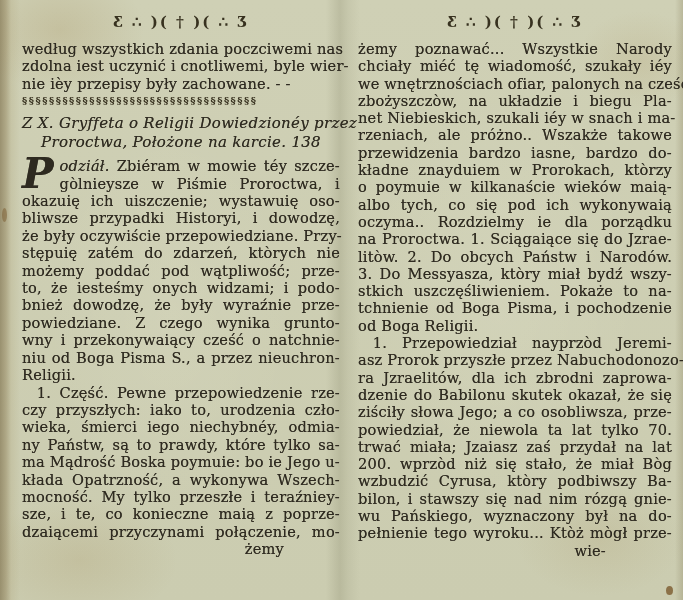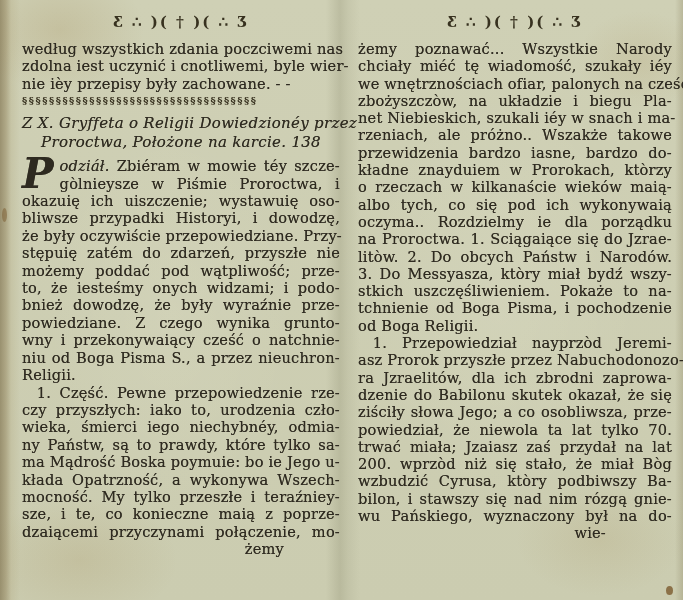--- a/index.html
+++ b/index.html
@@ -114,21 +114,21 @@
     <div class="dropcap-block">
       <span class="dropcap">P</span>
       <div class="tline"><span class="dc-word">odziáł.</span> <span>Zbiéram w mowie téy szcze-</span></div>
       <div class="tline">gòlnieysze w Piśmie Proroctwa, i</div>
     </div>
 
     <div>
         <div class="tline">okazuię ich uiszczenie; wystawuię oso-</div>
         <div class="tline">bliwsze przypadki Historyi, i dowodzę,</div>
         <div class="tline">że były oczywiście przepowiedziane. Przy-</div>
-        <div class="tline">stępuię zatém do zdarzeń, przyszłe nie</div>
+        <div class="tline">stępuię zatém do zdarzeń, ktòrych nie</div>
         <div class="tline">możemy poddać pod wątpliwość; prze-</div>
         <div class="tline">to, że iesteśmy onych widzami; i podo-</div>
         <div class="tline">bnież dowodzę, że były wyraźnie prze-</div>
         <div class="tline">powiedziane. Z czego wynika grunto-</div>
         <div class="tline">wny i przekonywaiący cześć o natchnie-</div>
         <div class="tline">niu od Boga Pisma S., a przez nieuchron-</div>
         <div class="tline align-left">Religii.</div>
         <div class="tline"> 1. Część. Pewne przepowiedzenie rze-</div>
         <div class="tline">czy przyszłych: iako to, urodzenia czło-</div>
         <div class="tline">wieka, śmierci iego niechybnéy, odmia-</div>
@@ -148,38 +148,39 @@
 
     <div>
         <div class="tline">żemy poznawać... Wszystkie Narody</div>
         <div class="tline">chciały miéć tę wiadomość, szukały iéy</div>
         <div class="tline">we wnętrznościach ofiar, palonych na cześć</div>
         <div class="tline">zbożyszczòw, na układzie i biegu Pla-</div>
         <div class="tline">net Niebieskich, szukali iéy w snach i ma-</div>
         <div class="tline">rzeniach, ale próżno.. Wszakże takowe</div>
         <div class="tline">przewidzenia bardzo iasne, bardzo do-</div>
         <div class="tline">kładne znayduiem w Prorokach, ktòrzy</div>
-        <div class="tline">o rzeczach w kilkanaście wieków maią-</div>
+        <div class="tline">o poymuie w kilkanaście wieków maią-</div>
         <div class="tline">albo tych, co się pod ich wykonywaią</div>
         <div class="tline">oczyma.. Rozdzielmy ie dla porządku</div>
         <div class="tline">na Proroctwa. 1. Sciągaiące się do Jzrae-</div>
         <div class="tline">litòw. 2. Do obcych Państw i Narodów.</div>
         <div class="tline">3. Do Messyasza, ktòry miał bydź wszy-</div>
         <div class="tline">stkich uszczęśliwieniem. Pokaże to na-</div>
         <div class="tline">tchnienie od Boga Pisma, i pochodzenie</div>
         <div class="tline align-left">od Boga Religii.</div>
         <div class="tline"> 1. Przepowiedział nayprzòd Jeremi-</div>
         <div class="tline">asz Prorok przyszłe przez Nabuchodonozo-</div>
         <div class="tline">ra Jzraelitów, dla ich zbrodni zaprowa-</div>
         <div class="tline">dzenie do Babilonu skutek okazał, że się</div>
         <div class="tline">ziściły słowa Jego; a co osobliwsza, prze-</div>
         <div class="tline">powiedział, że niewola ta lat tylko 70.</div>
         <div class="tline">trwać miała; Jzaiasz zaś przydał na lat</div>
         <div class="tline">200. wprzòd niż się stało, że miał Bòg</div>
         <div class="tline">wzbudzić Cyrusa, ktòry podbiwszy Ba-</div>
         <div class="tline">bilon, i stawszy się nad nim rózgą gnie-</div>
         <div class="tline">wu Pańskiego, wyznaczony był na do-</div>
+        <div class="tline">pełnienie tego wyroku... Ktòż mògł prze-</div>
       </div>
 
     <div class="catchword">wie-</div>
   </div>
 
 </div>
 
 </body></html>

